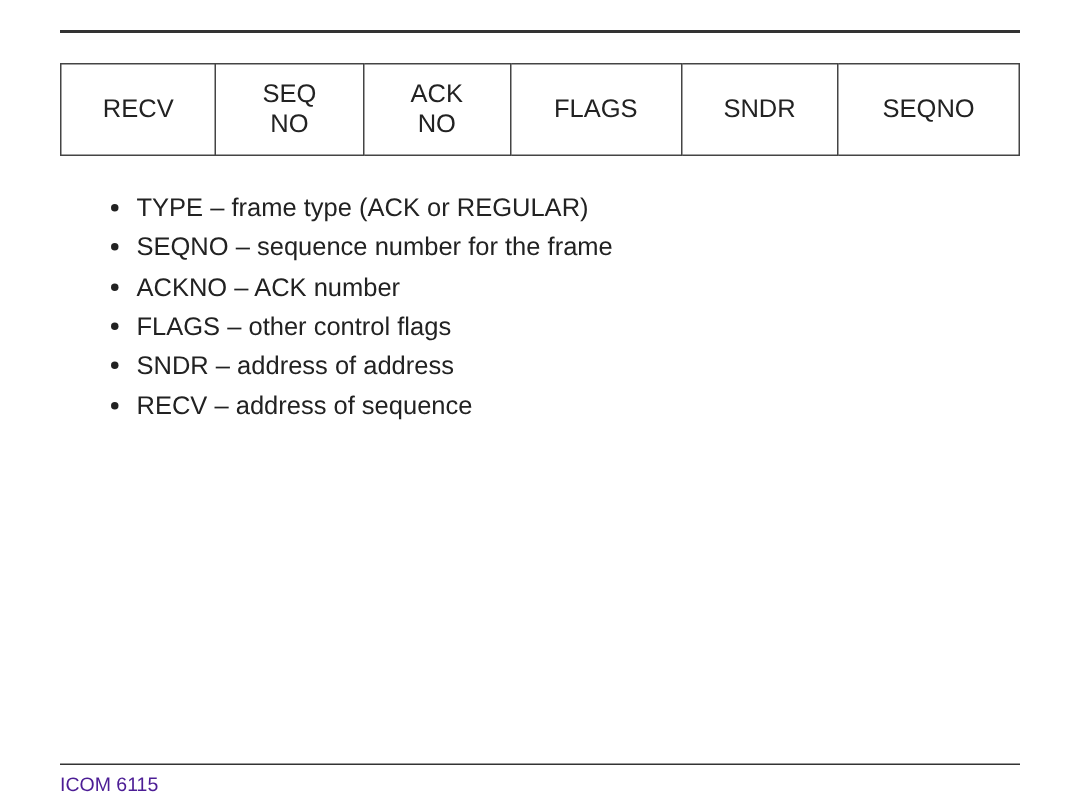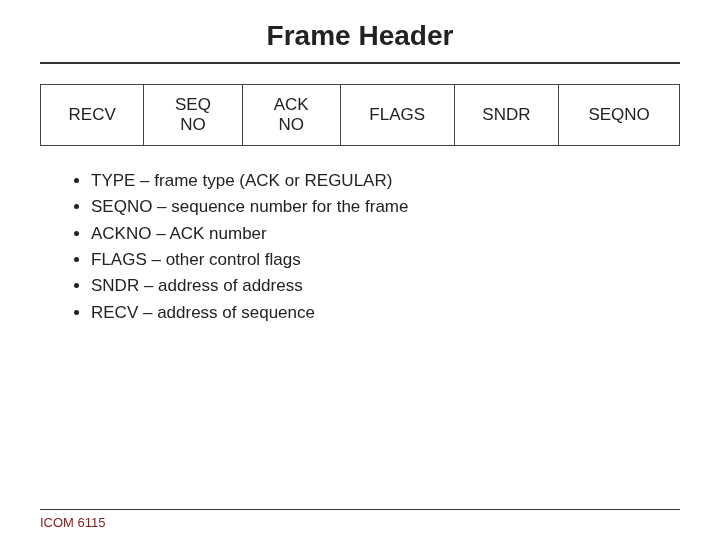--- a/index.html
+++ b/index.html
@@ -73,29 +73,28 @@
     .footer {
       margin-top: auto;
       border-top: 1.5px solid #333;
       display: flex;
       justify-content: space-between;
       padding-top: 5px;
     }
 
     .footer-left, .footer-right {
       font-size: 13px;
-      color: #7f1d1d;
+      color: #4c1d95;
     }
   </style>
 </head>
 <body>
 
 <div class="page">
 
-  <div class="title">Frame Header</div>
 
   <hr class="divider">
 
   <div class="header-table-wrapper">
     <table class="header-table">
       <tbody>
         <tr>
           <td>RECV</td>
           <td>SEQ<br>NO</td>
           <td>ACK<br>NO</td>

